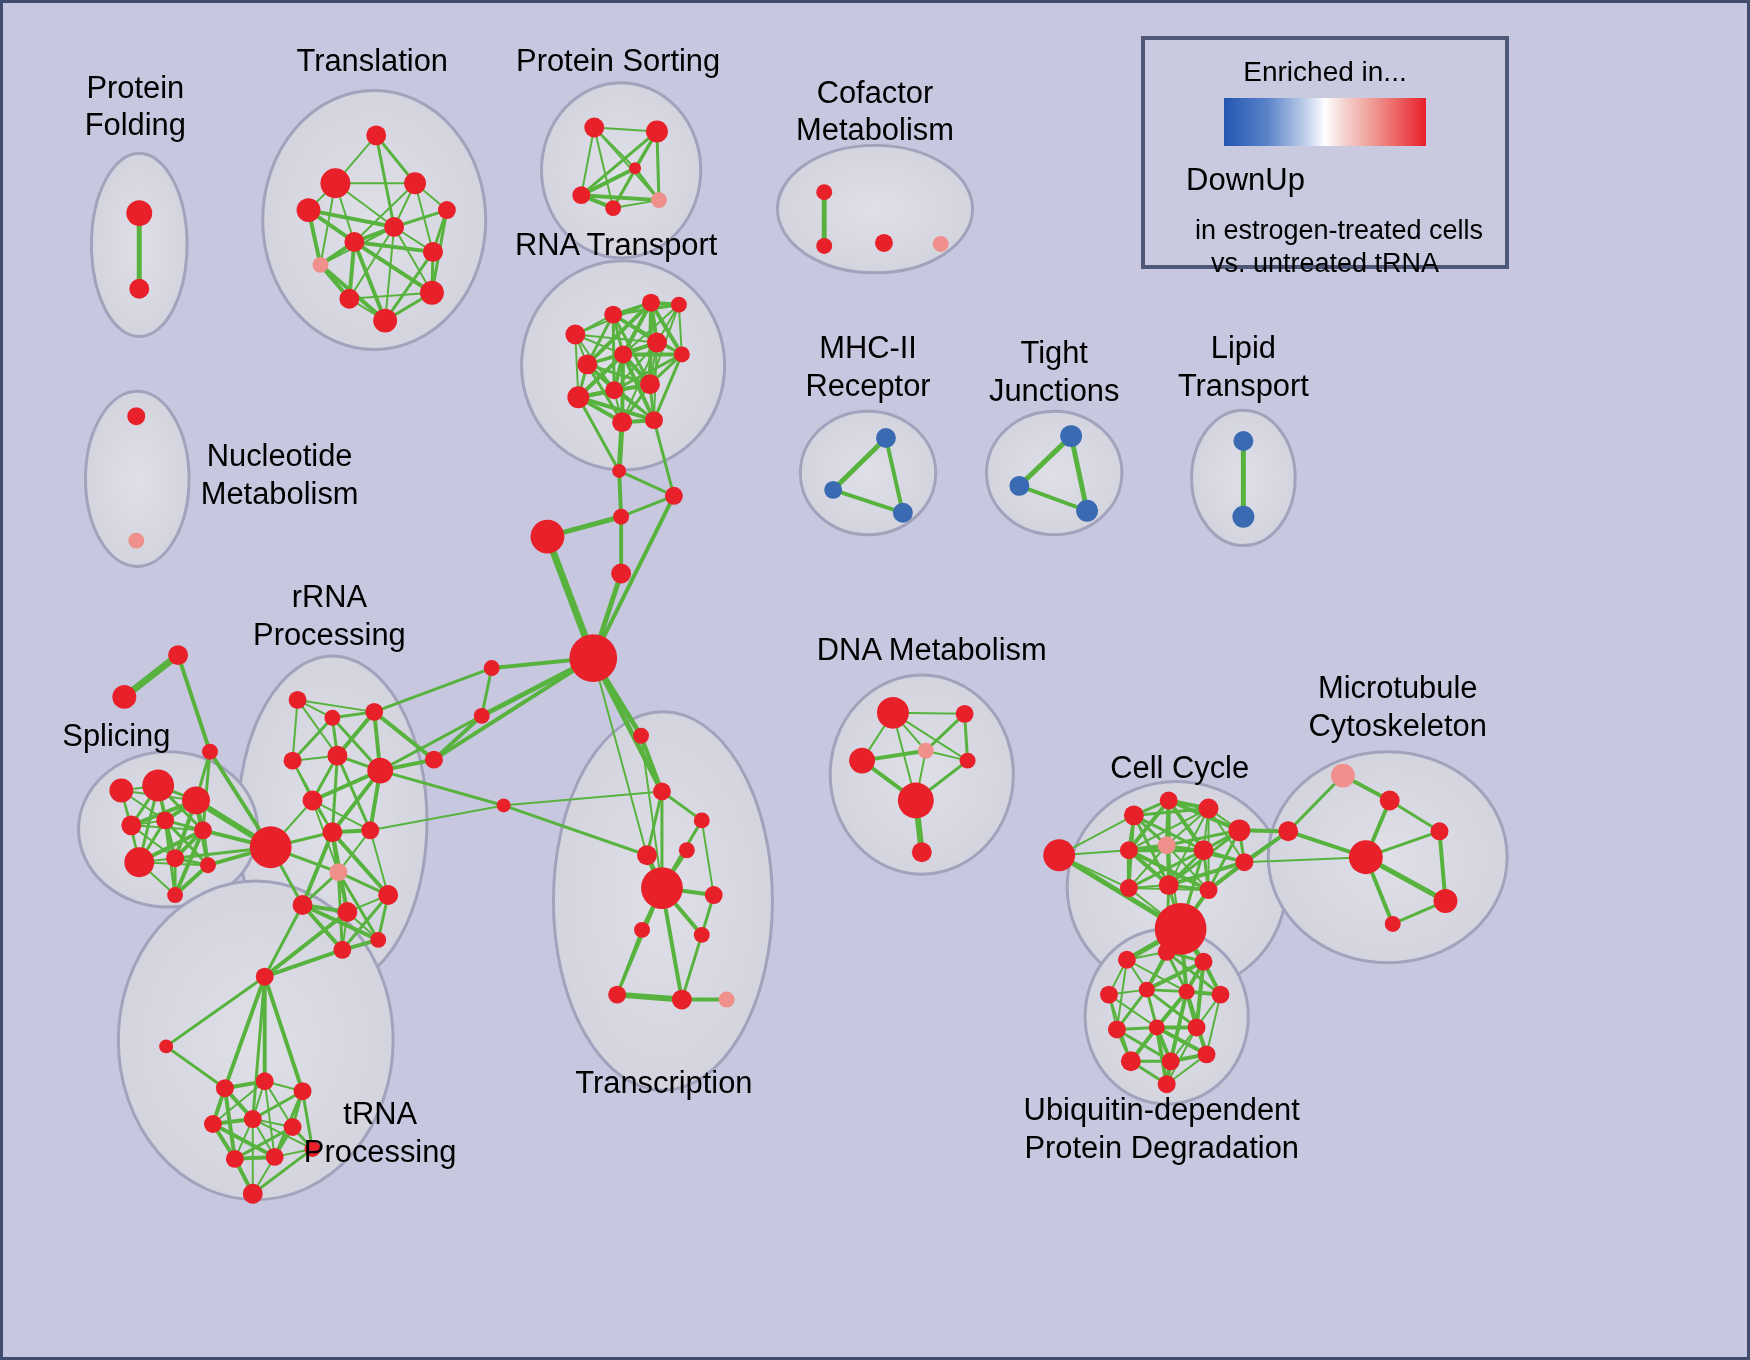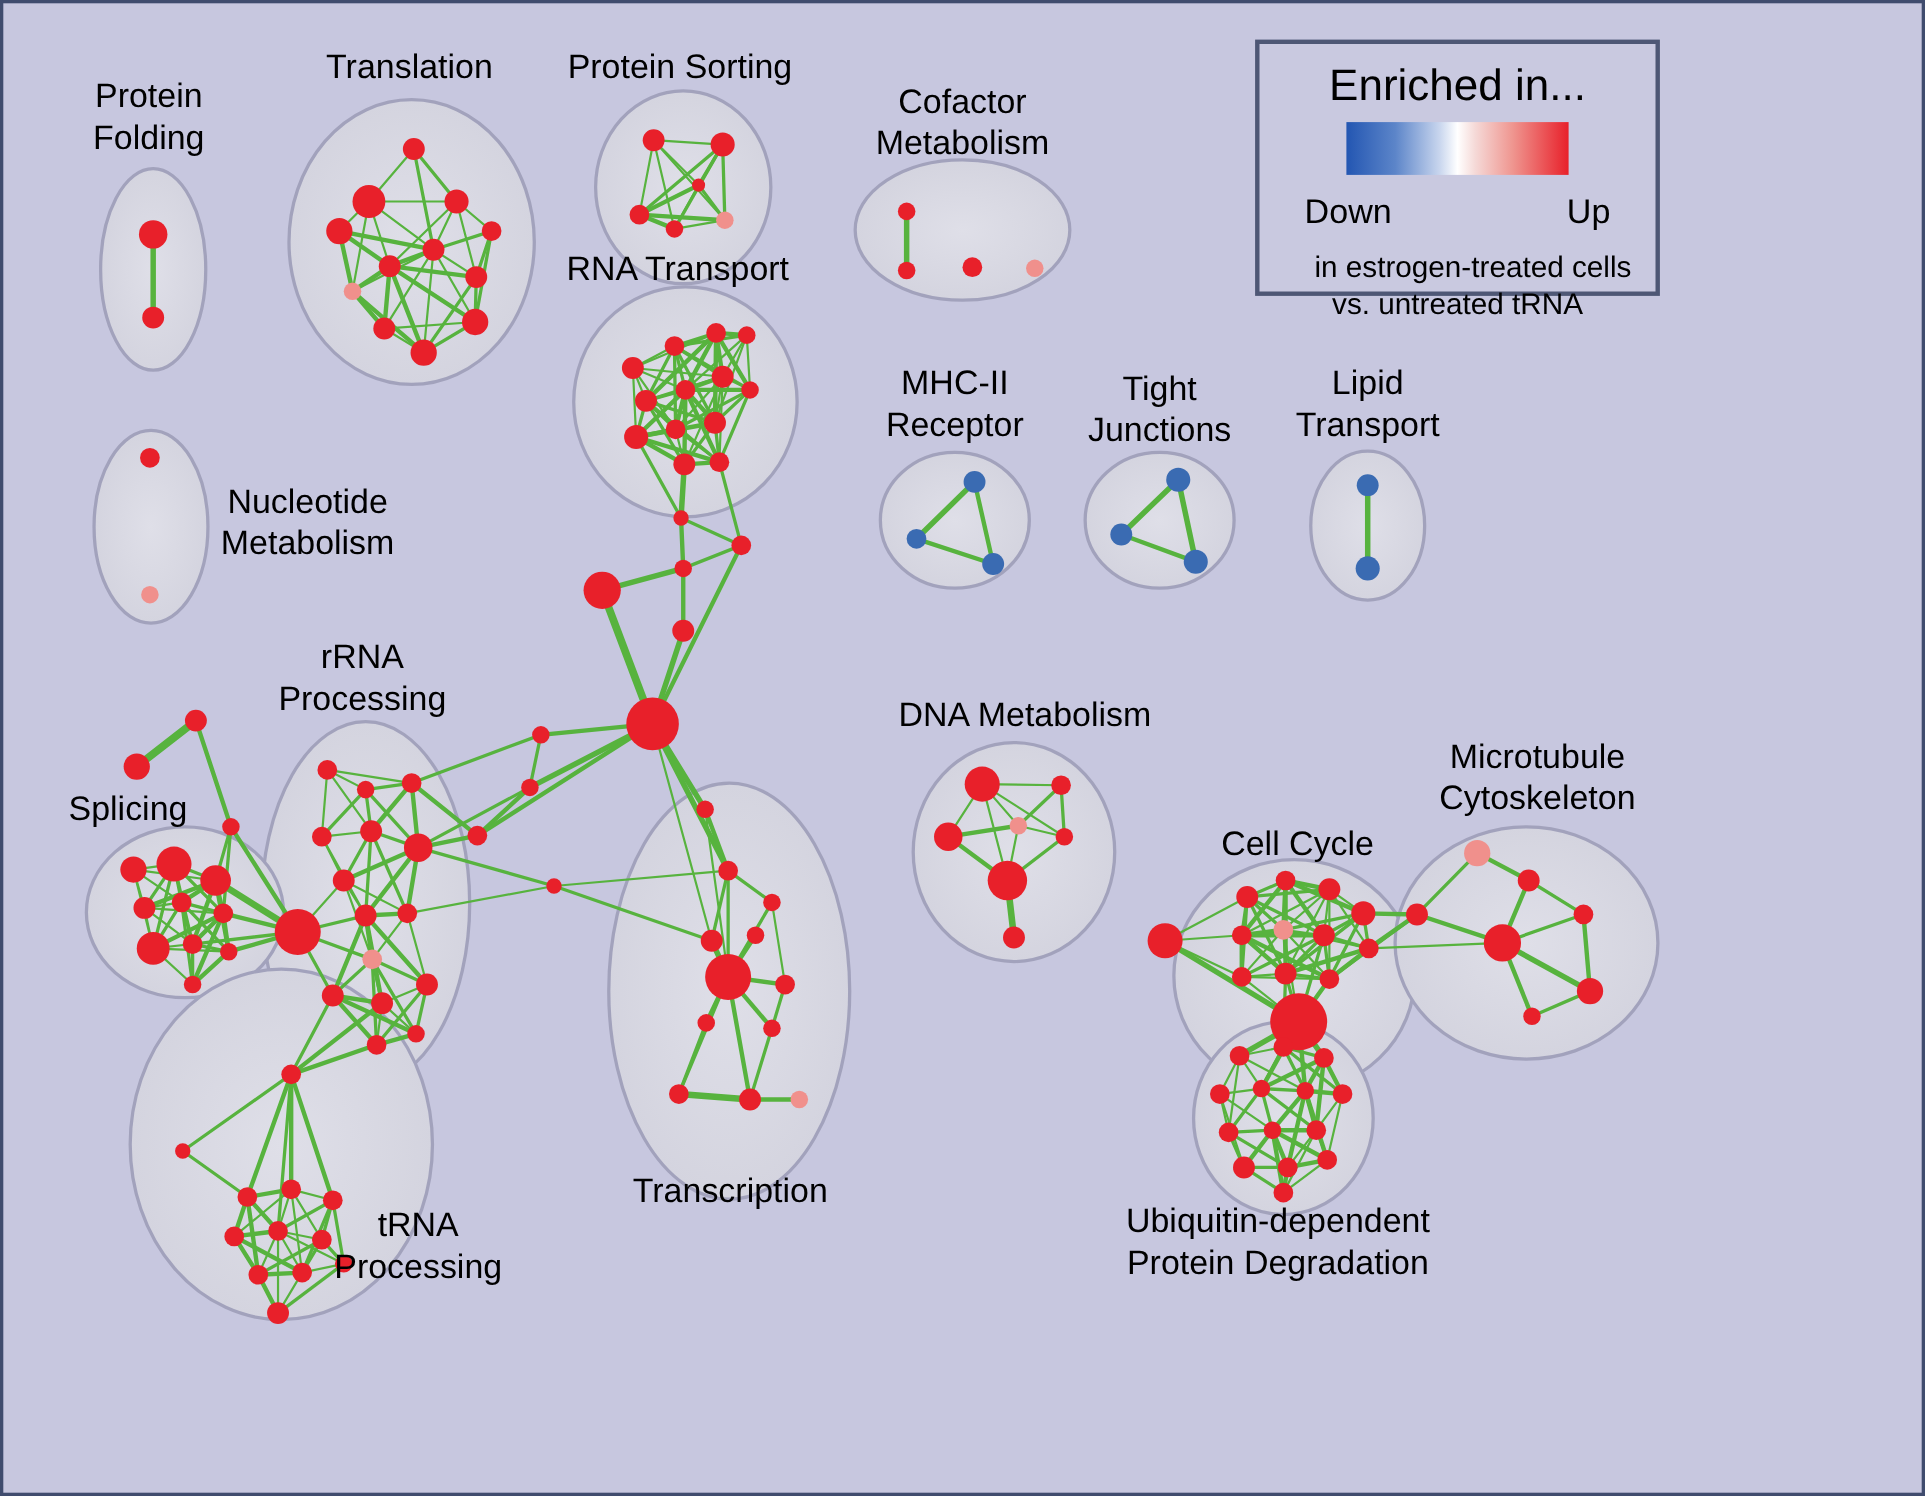--- a/index.html
+++ b/index.html
@@ -8,26 +8,26 @@
     background:#c7c7df;border:3px solid #404c6e;box-sizing:border-box;
     font-family:"Liberation Sans",sans-serif;overflow:hidden;
   }
   svg.map{position:absolute;left:0;top:0;width:100%;height:100%;}
   .cluster-label{font-family:"Liberation Sans",sans-serif;font-size:31px;fill:#000;}
   .legend{
     position:absolute;left:1138px;top:33px;width:368px;height:233px;
     border:4px solid #4e5775;background:#c9c9e0;box-sizing:border-box;
     text-align:center;color:#000;
   }
-  .legend-title{font-size:40px;margin-top:16px;}
+  .legend-title{font-size:28px;margin-top:16px;}
   .legend-bar{
     width:202px;height:48px;margin:10px auto 6px auto;
     background:linear-gradient(90deg,#2356b2 0%,#5c85c9 22%,#c9d6ee 42%,#ffffff 50%,#f5d9d7 58%,#ef958f 75%,#e8202a 100%);
   }
-  .legend-row{display:flex;justify-content:space-between;width:278px;margin:16px auto;font-size:31px;}
+  .legend-row{display:flex;justify-content:flex-start;width:278px;margin:16px auto;font-size:31px;}
   .legend-caption{font-size:27px;line-height:33px;}
   .legend-caption.first{margin-top:6px;margin-left:28px;}
 </style>
 </head>
 <body>
 
 <div class="figure">
   <svg class="map" id="map" viewBox="0 0 1750 1360">
       <defs>
         <radialGradient id="eg">

